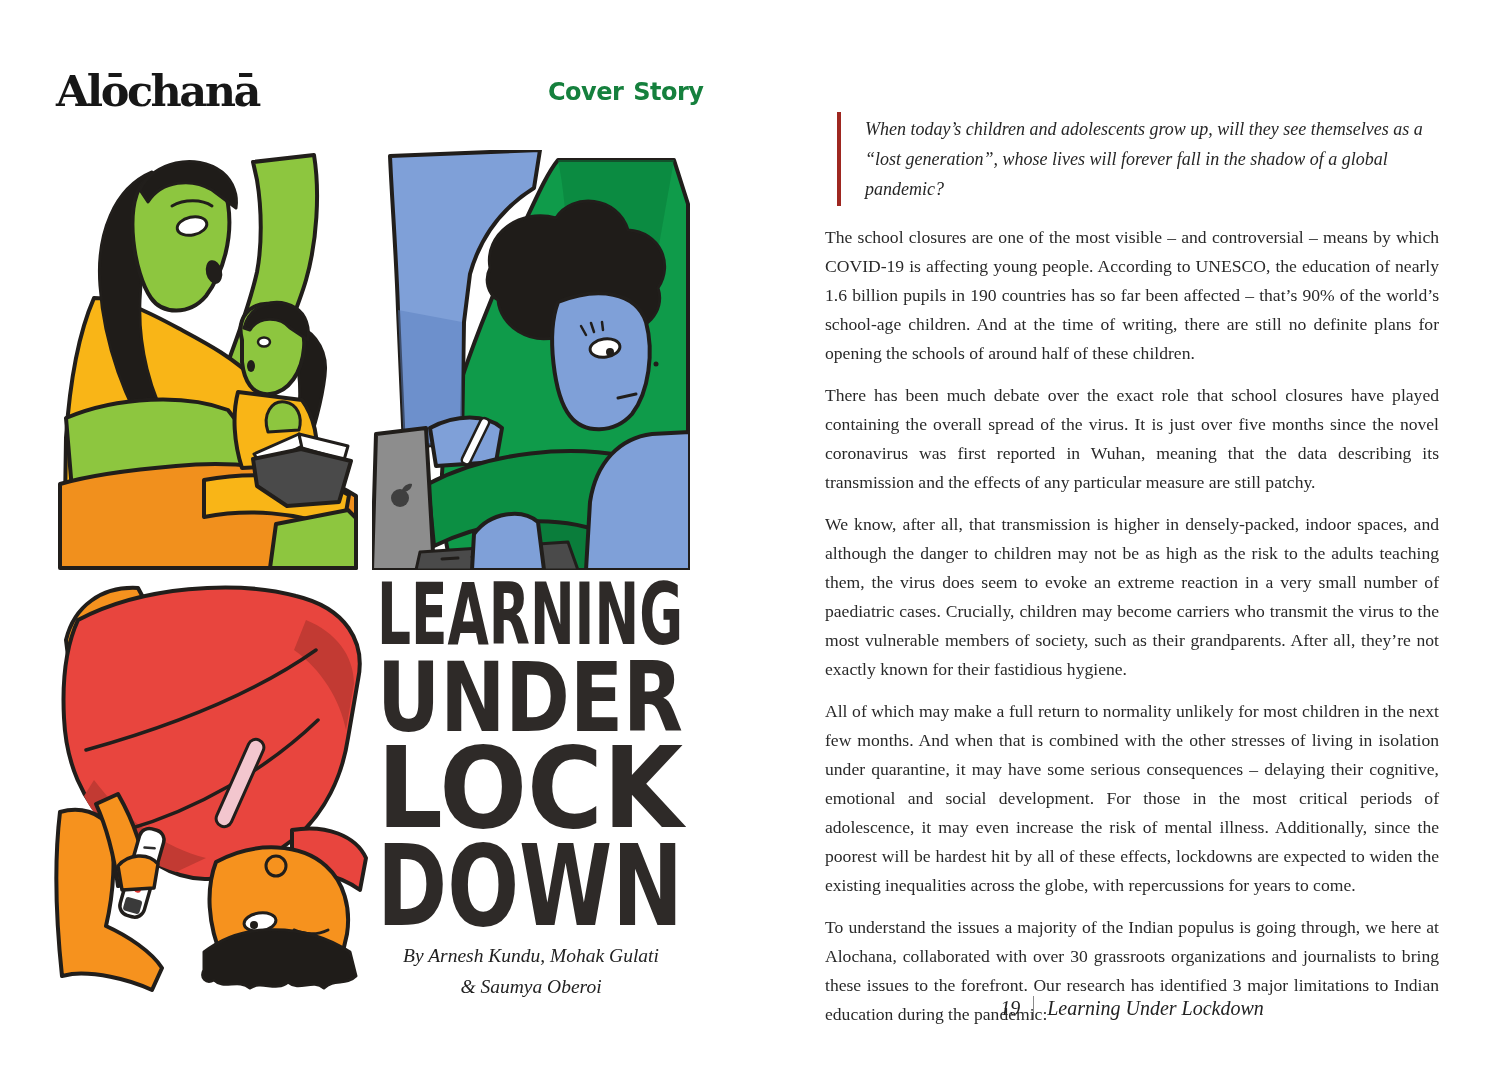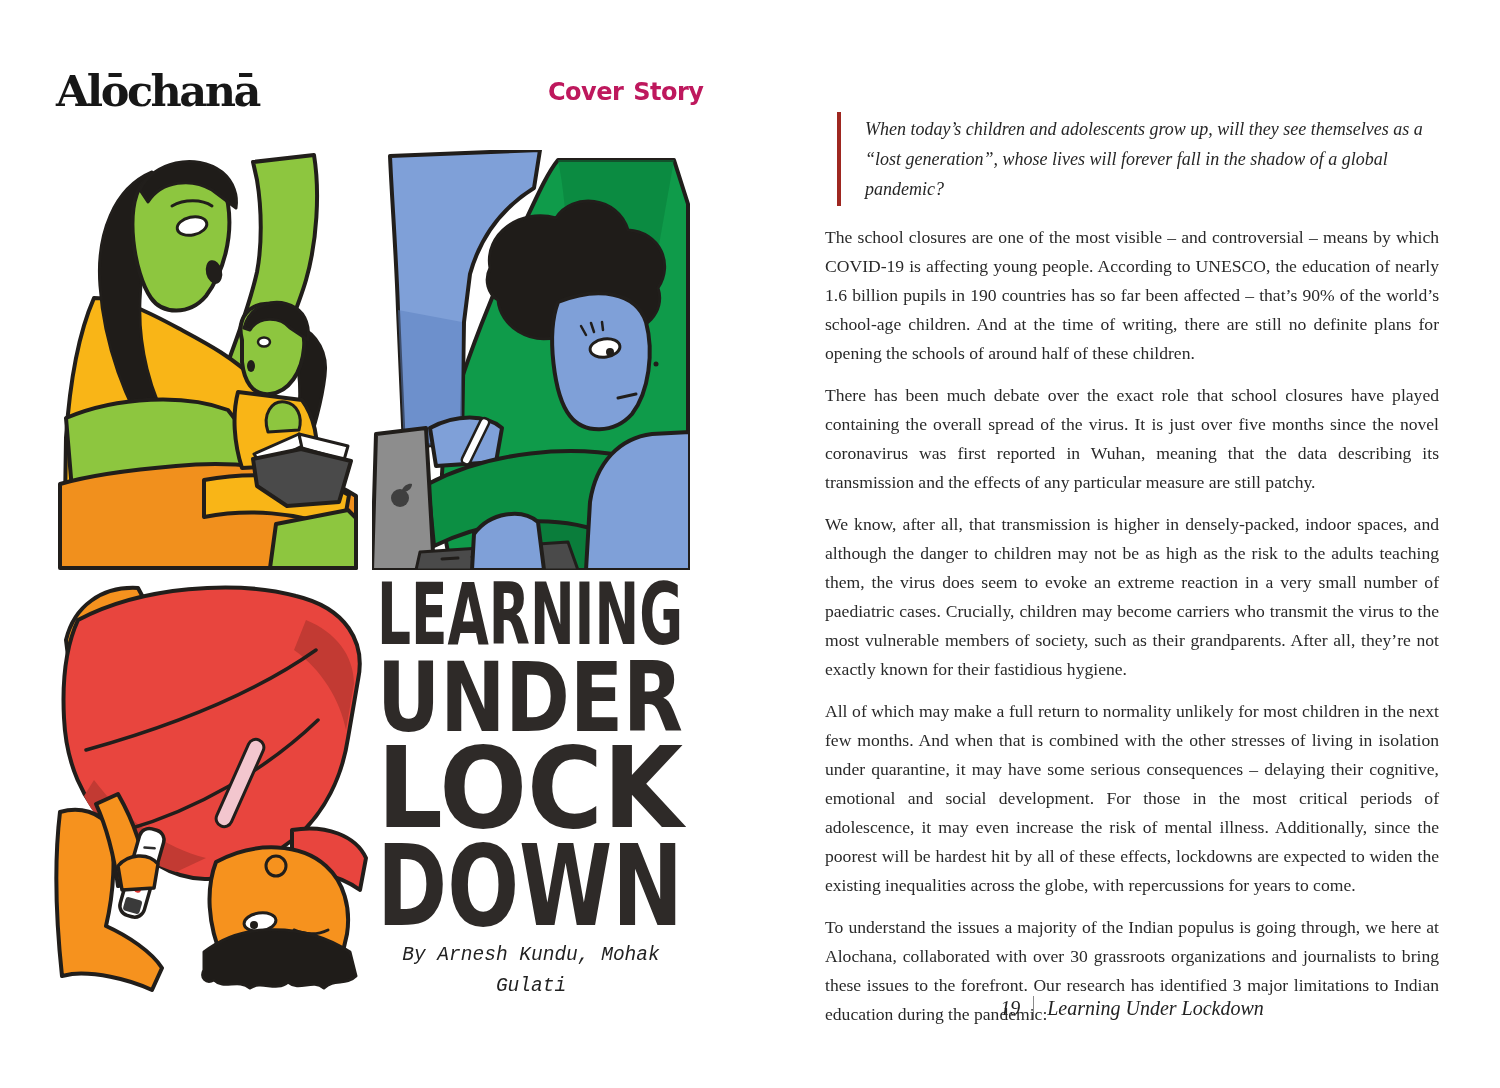--- a/index.html
+++ b/index.html
@@ -7,29 +7,29 @@
   body { width:1500px; height:1088px; position:relative; overflow:hidden;
          font-family:"Liberation Serif", serif; color:#292929; }
   .page { position:absolute; left:0; top:0; width:1500px; height:1088px; background:#fff; }
 
   
   .masthead { position:absolute; left:56px; top:66px;
     font-family:"DejaVu Serif", serif; font-weight:700; font-size:43px;
     letter-spacing:-2.5px; color:#171717; }
   .kicker { position:absolute; left:548px; top:78px;
     font-family:"DejaVu Sans", sans-serif; font-weight:700; font-size:24px;
-    letter-spacing:-0.5px; word-spacing:2px; color:#be185d; }
+    letter-spacing:-0.5px; word-spacing:2px; color:#15803d; }
   svg.panel { position:absolute; }
   #panelA { left:56px;  top:150px; width:306px; height:420px; }
   #panelB { left:372px; top:150px; width:318px; height:420px; }
   #panelC { left:54px;  top:578px; width:322px; height:434px; }
   #titleblock { position:absolute; left:376px; top:578px; width:310px; height:356px; }
   #titleblock text { font-family:"DejaVu Sans", sans-serif; font-weight:700; fill:#2e2a28; }
   .byline { position:absolute; left:366px; top:940px; width:330px; text-align:center;
-    font-style:italic; font-size:19.5px; line-height:31px; color:#222;font-family:Liberation Mono, monospace; }
+    font-style:italic; font-size:19.5px; line-height:31px; color:#222; }
 
   
   .rightcol { position:absolute; left:825px; top:95px; width:614px;
     font-size:17.6px; line-height:29px; text-align:justify; color:#292929; }
   .rightcol p { margin-bottom:13px; }
   .pullquote { border-left:4px solid #9e2720; margin:17px 0 17px 12px;
     padding:2px 0 2px 24px; font-style:italic; font-size:18px; line-height:30px;
     text-align:left; width:606px; color:#262626; }
   .footer { position:absolute; left:825px; top:996px; width:614px; text-align:center;
     font-style:italic; font-size:20px; color:#222; }
@@ -131,20 +131,21 @@
 
   <svg id="titleblock" viewBox="0 0 310 356">
     <text x="1" y="66" font-size="86" textLength="306" lengthAdjust="spacingAndGlyphs">LEARNING</text>
     <text x="1" y="153" font-size="96" textLength="306" lengthAdjust="spacingAndGlyphs">UNDER</text>
     <text x="1" y="249" font-size="112" textLength="306" lengthAdjust="spacingAndGlyphs">LOCK</text>
     <text x="1" y="347" font-size="112" textLength="306" lengthAdjust="spacingAndGlyphs">DOWN</text>
   </svg>
 
   <div class="byline">
     <div>By Arnesh Kundu, Mohak Gulati</div>
+    <div>&amp; Saumya Oberoi</div>
   </div>
 
   <div class="rightcol">
     <div class="pullquote">When today’s children and adolescents grow up, will they see themselves as a “lost generation”, whose lives will forever fall in the shadow of a global pandemic?</div>
     <p>The school closures are one of the most visible – and controversial – means by which COVID-19 is affecting young people. According to UNESCO, the education of nearly 1.6 billion pupils in 190 countries has so far been affected – that’s 90% of the world’s school-age children. And at the time of writing, there are still no definite plans for opening the schools of around half of these children.</p>
     <p>There has been much debate over the exact role that school closures have played containing the overall spread of the virus. It is just over five months since the novel coronavirus was first reported in Wuhan, meaning that the data describing its transmission and the effects of any particular measure are still patchy.</p>
     <p>We know, after all, that transmission is higher in densely-packed, indoor spaces, and although the danger to children may not be as high as the risk to the adults teaching them, the virus does seem to evoke an extreme reaction in a very small number of paediatric cases. Crucially, children may become carriers who transmit the virus to the most vulnerable members of society, such as their grandparents. After all, they’re not exactly known for their fastidious hygiene.</p>
     <p>All of which may make a full return to normality unlikely for most children in the next few months. And when that is combined with the other stresses of living in isolation under quarantine, it may have some serious consequences – delaying their cognitive, emotional and social development. For those in the most critical periods of adolescence, it may even increase the risk of mental illness. Additionally, since the poorest will be hardest hit by all of these effects, lockdowns are expected to widen the existing inequalities across the globe, with repercussions for years to come.</p>
     <p>To understand the issues a majority of the Indian populus is going through, we here at Alochana, collaborated with over 30 grassroots organizations and journalists to bring these issues to the forefront. Our research has identified 3 major limitations to Indian education during the pandemic:</p>
 

